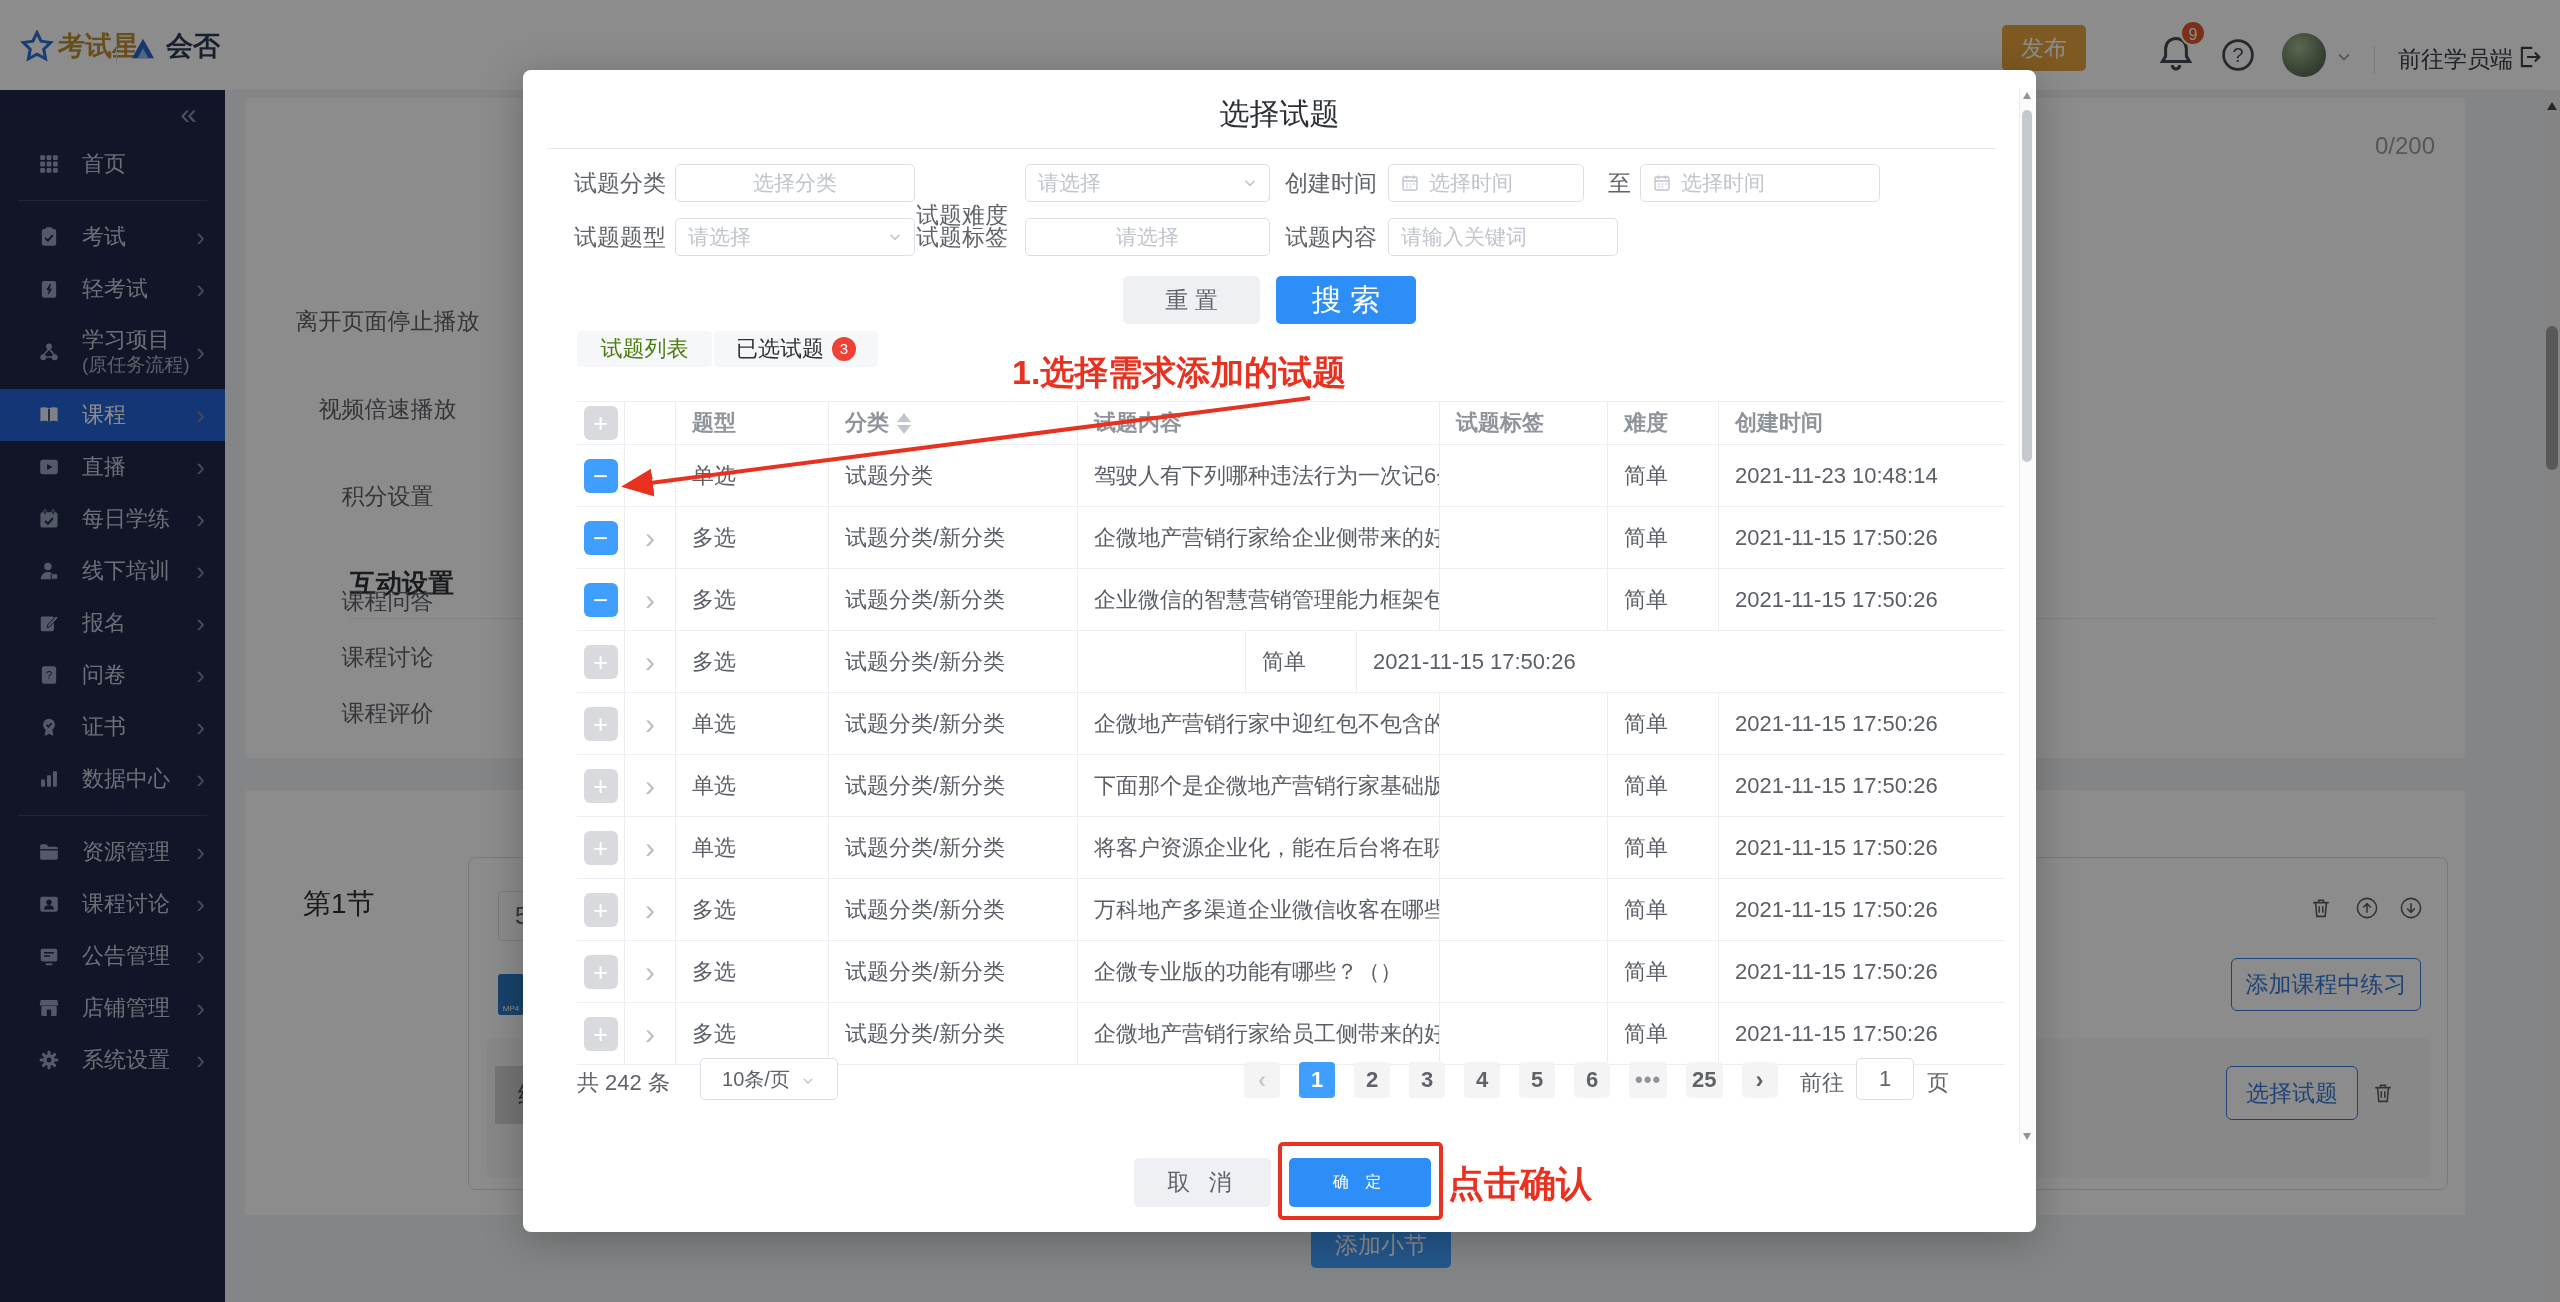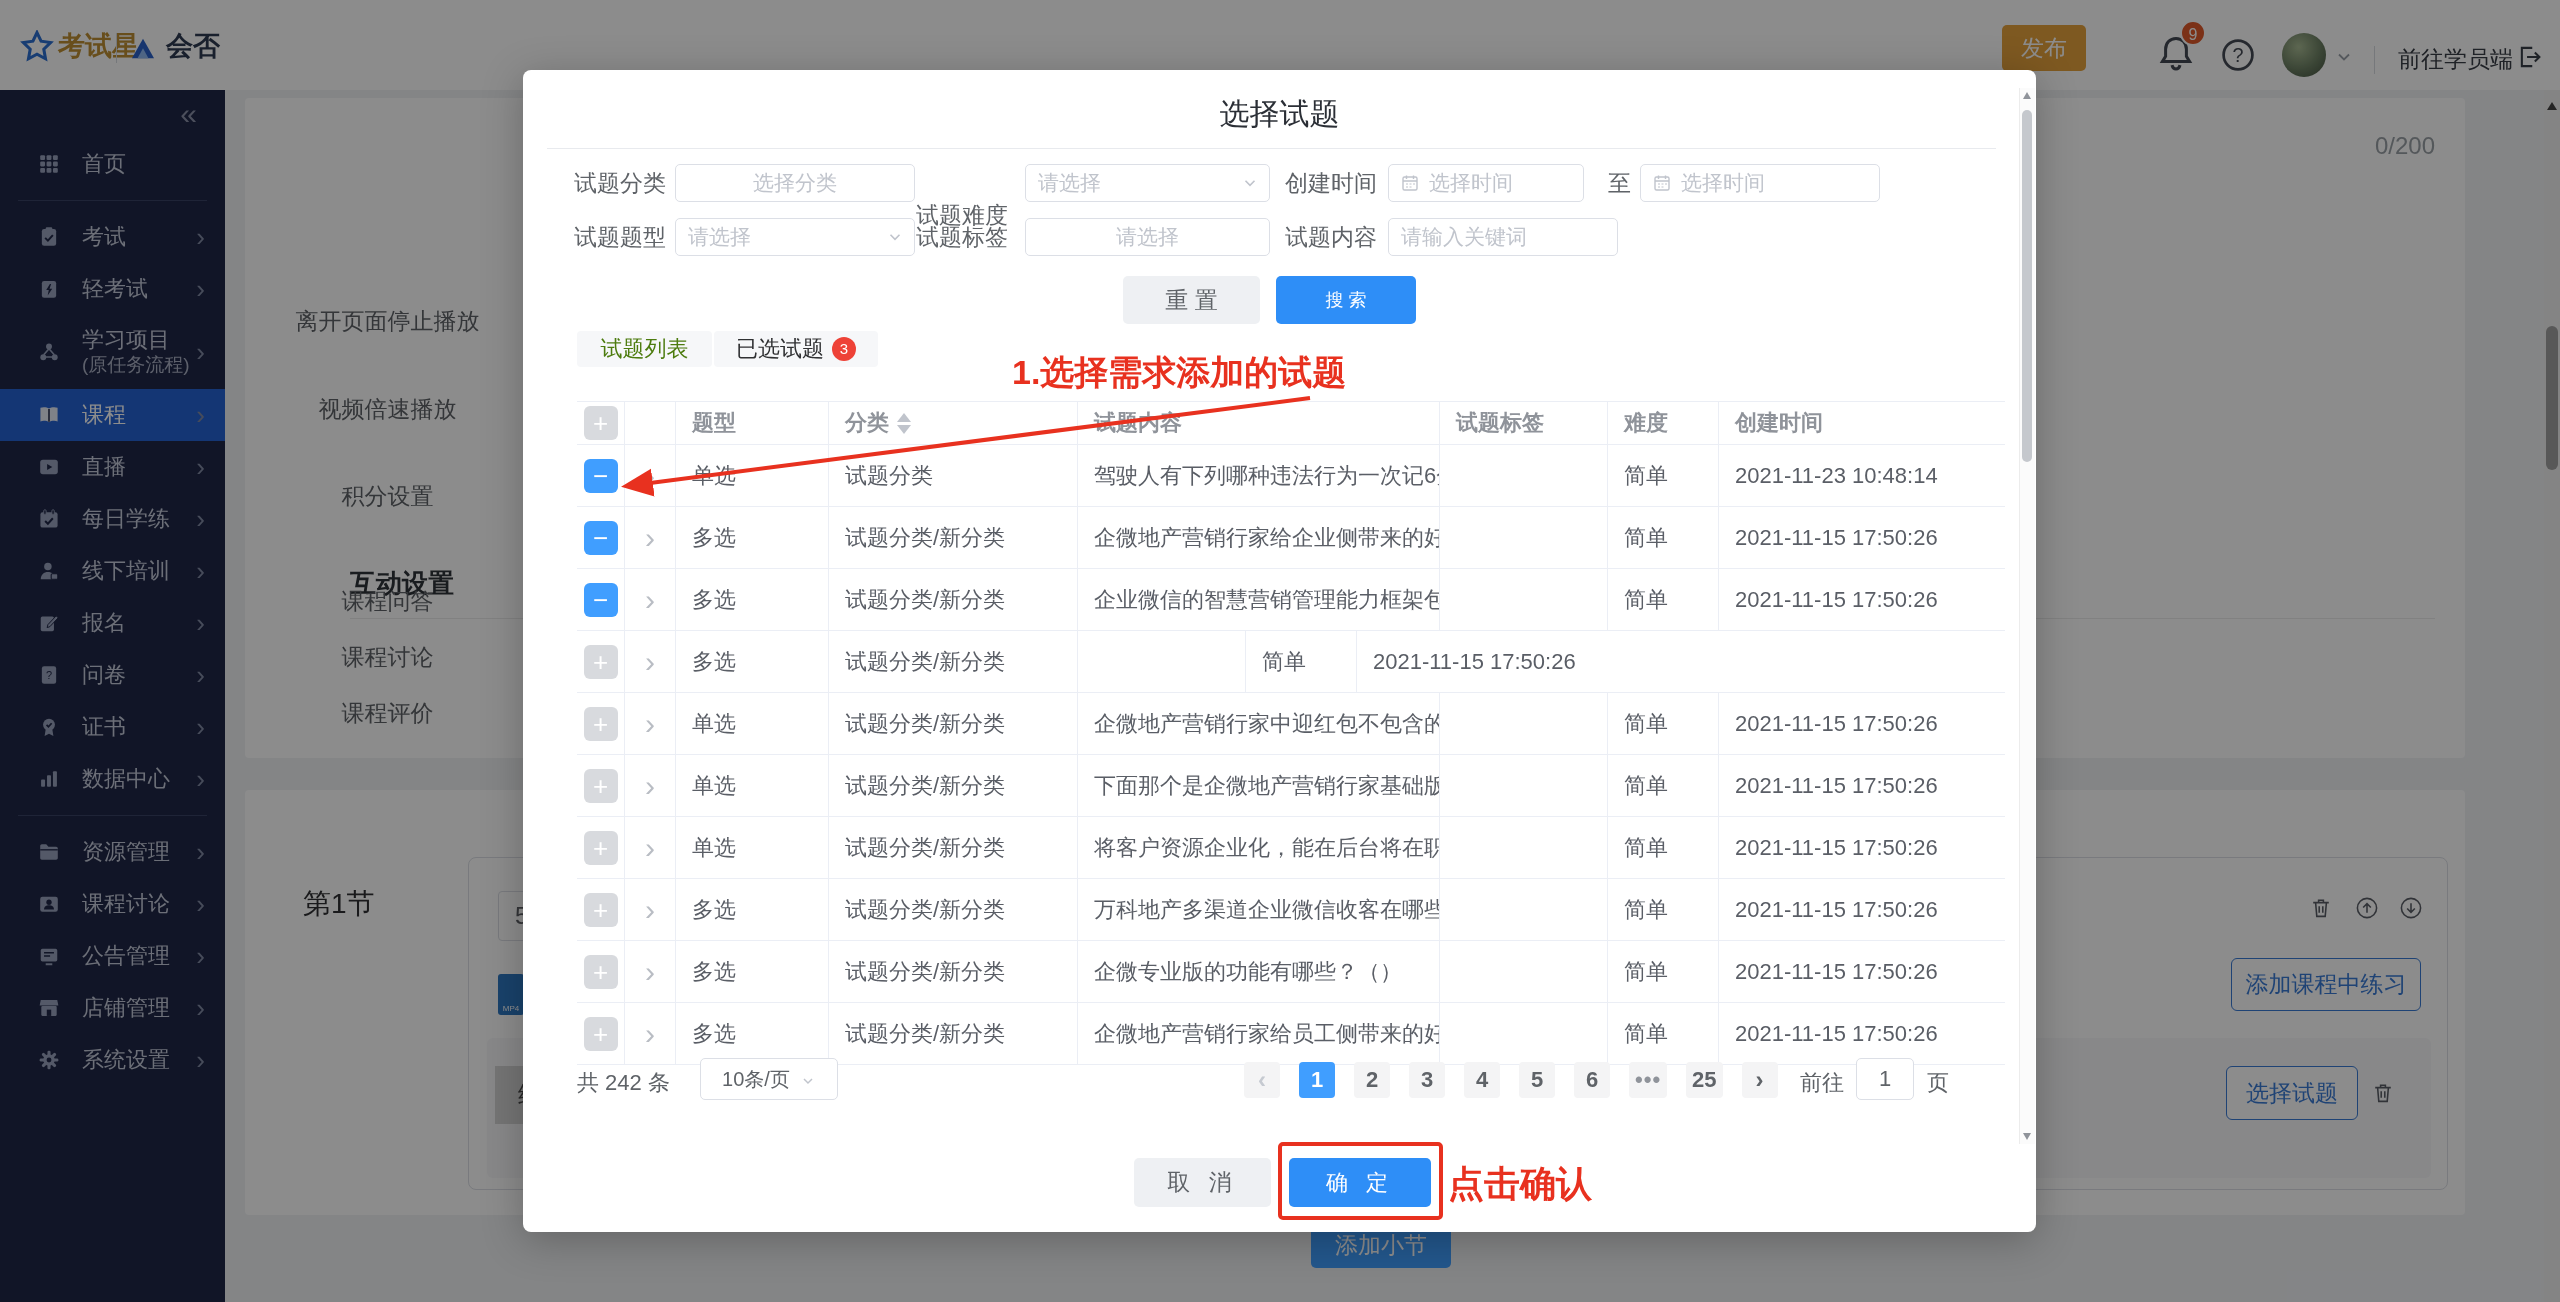--- a/index.html
+++ b/index.html
@@ -92,21 +92,21 @@
   .f-box::placeholder{color:#c0c4cc;}
   .f-center::placeholder{text-align:center;}
   .f-chevron{position:absolute;width:18px;height:18px;color:#c0c4cc;pointer-events:none;}
   .f-cal{position:absolute;width:20px;height:20px;color:#c0c4cc;pointer-events:none;}
   .date-box{padding-left:40px;}
   .to-label{position:absolute;font-size:23px;color:#5f6368;line-height:38px;}
 
   .reset-btn{position:absolute;left:600px;top:206px;width:137px;height:48px;background:#eef0f3;border:none;
     border-radius:5px;font-size:23px;color:#5f6368;cursor:pointer;font-family:inherit;}
   .search-btn{position:absolute;left:753px;top:206px;width:140px;height:48px;background:#2e8ef7;border:none;
-    border-radius:5px;font-size:18px;color:#fff;cursor:pointer;font-family:inherit;}
+    border-radius:5px;font-size:30px;color:#fff;cursor:pointer;font-family:inherit;}
 
   .tab{position:absolute;top:261px;height:36px;background:#f6f7f9;border-radius:4px;display:flex;
     align-items:center;justify-content:center;font-size:22px;color:#303133;cursor:pointer;gap:8px;}
   .tab.active{color:#4d7c0f;}
   .tab-badge{min-width:24px;height:24px;border-radius:12px;background:#ee4237;color:#fff;font-size:15px;
     line-height:24px;text-align:center;}
 
   
   .qtable{position:absolute;left:54px;top:331px;width:1428px;}
   .thead,.trow{display:flex;}
@@ -144,21 +144,21 @@
   .pbtn.dots{color:#8f939a;letter-spacing:1px;}
   .goto-label{position:absolute;left:1277px;top:998px;font-size:22px;color:#5f6368;}
   .goto-input{position:absolute;left:1333px;top:988px;width:58px;height:42px;border:1px solid #dcdfe6;border-radius:5px;
     box-sizing:border-box;text-align:center;font-size:22px;color:#5f6368;font-family:inherit;}
   .goto-suffix{position:absolute;left:1404px;top:998px;font-size:22px;color:#5f6368;}
 
   
   .cancel-btn{position:absolute;left:611px;top:1088px;width:137px;height:49px;background:#eef0f3;border:none;
     border-radius:5px;font-size:23px;color:#5f6368;cursor:pointer;font-family:inherit;letter-spacing:6px;}
   .confirm-btn{position:absolute;left:766px;top:1088px;width:142px;height:49px;background:#2e8ef7;border:none;
-    border-radius:5px;font-size:22px;color:#fff;cursor:pointer;font-family:inherit;letter-spacing:6px;}
+    border-radius:5px;font-size:16px;color:#fff;cursor:pointer;font-family:inherit;letter-spacing:6px;}
   .confirm-box{position:absolute;left:755px;top:1072px;width:165px;height:78px;border:4px solid #e8311f;
     border-radius:5px;box-sizing:border-box;pointer-events:none;}
 
   
   .m-scroll{position:absolute;left:1496px;top:18px;width:15px;height:1056px;background:#fbfbfb;border-left:1px solid #ececec;}
   .ms-up{position:absolute;top:4px;left:3px;width:0;height:0;border-left:4px solid transparent;border-right:4px solid transparent;border-bottom:7px solid #8f939a;}
   .ms-down{position:absolute;bottom:4px;left:3px;width:0;height:0;border-left:4px solid transparent;border-right:4px solid transparent;border-top:7px solid #8f939a;}
   .ms-thumb{position:absolute;top:22px;left:2px;width:10px;height:352px;background:#c5c8cd;border-radius:5px;}
 
   

